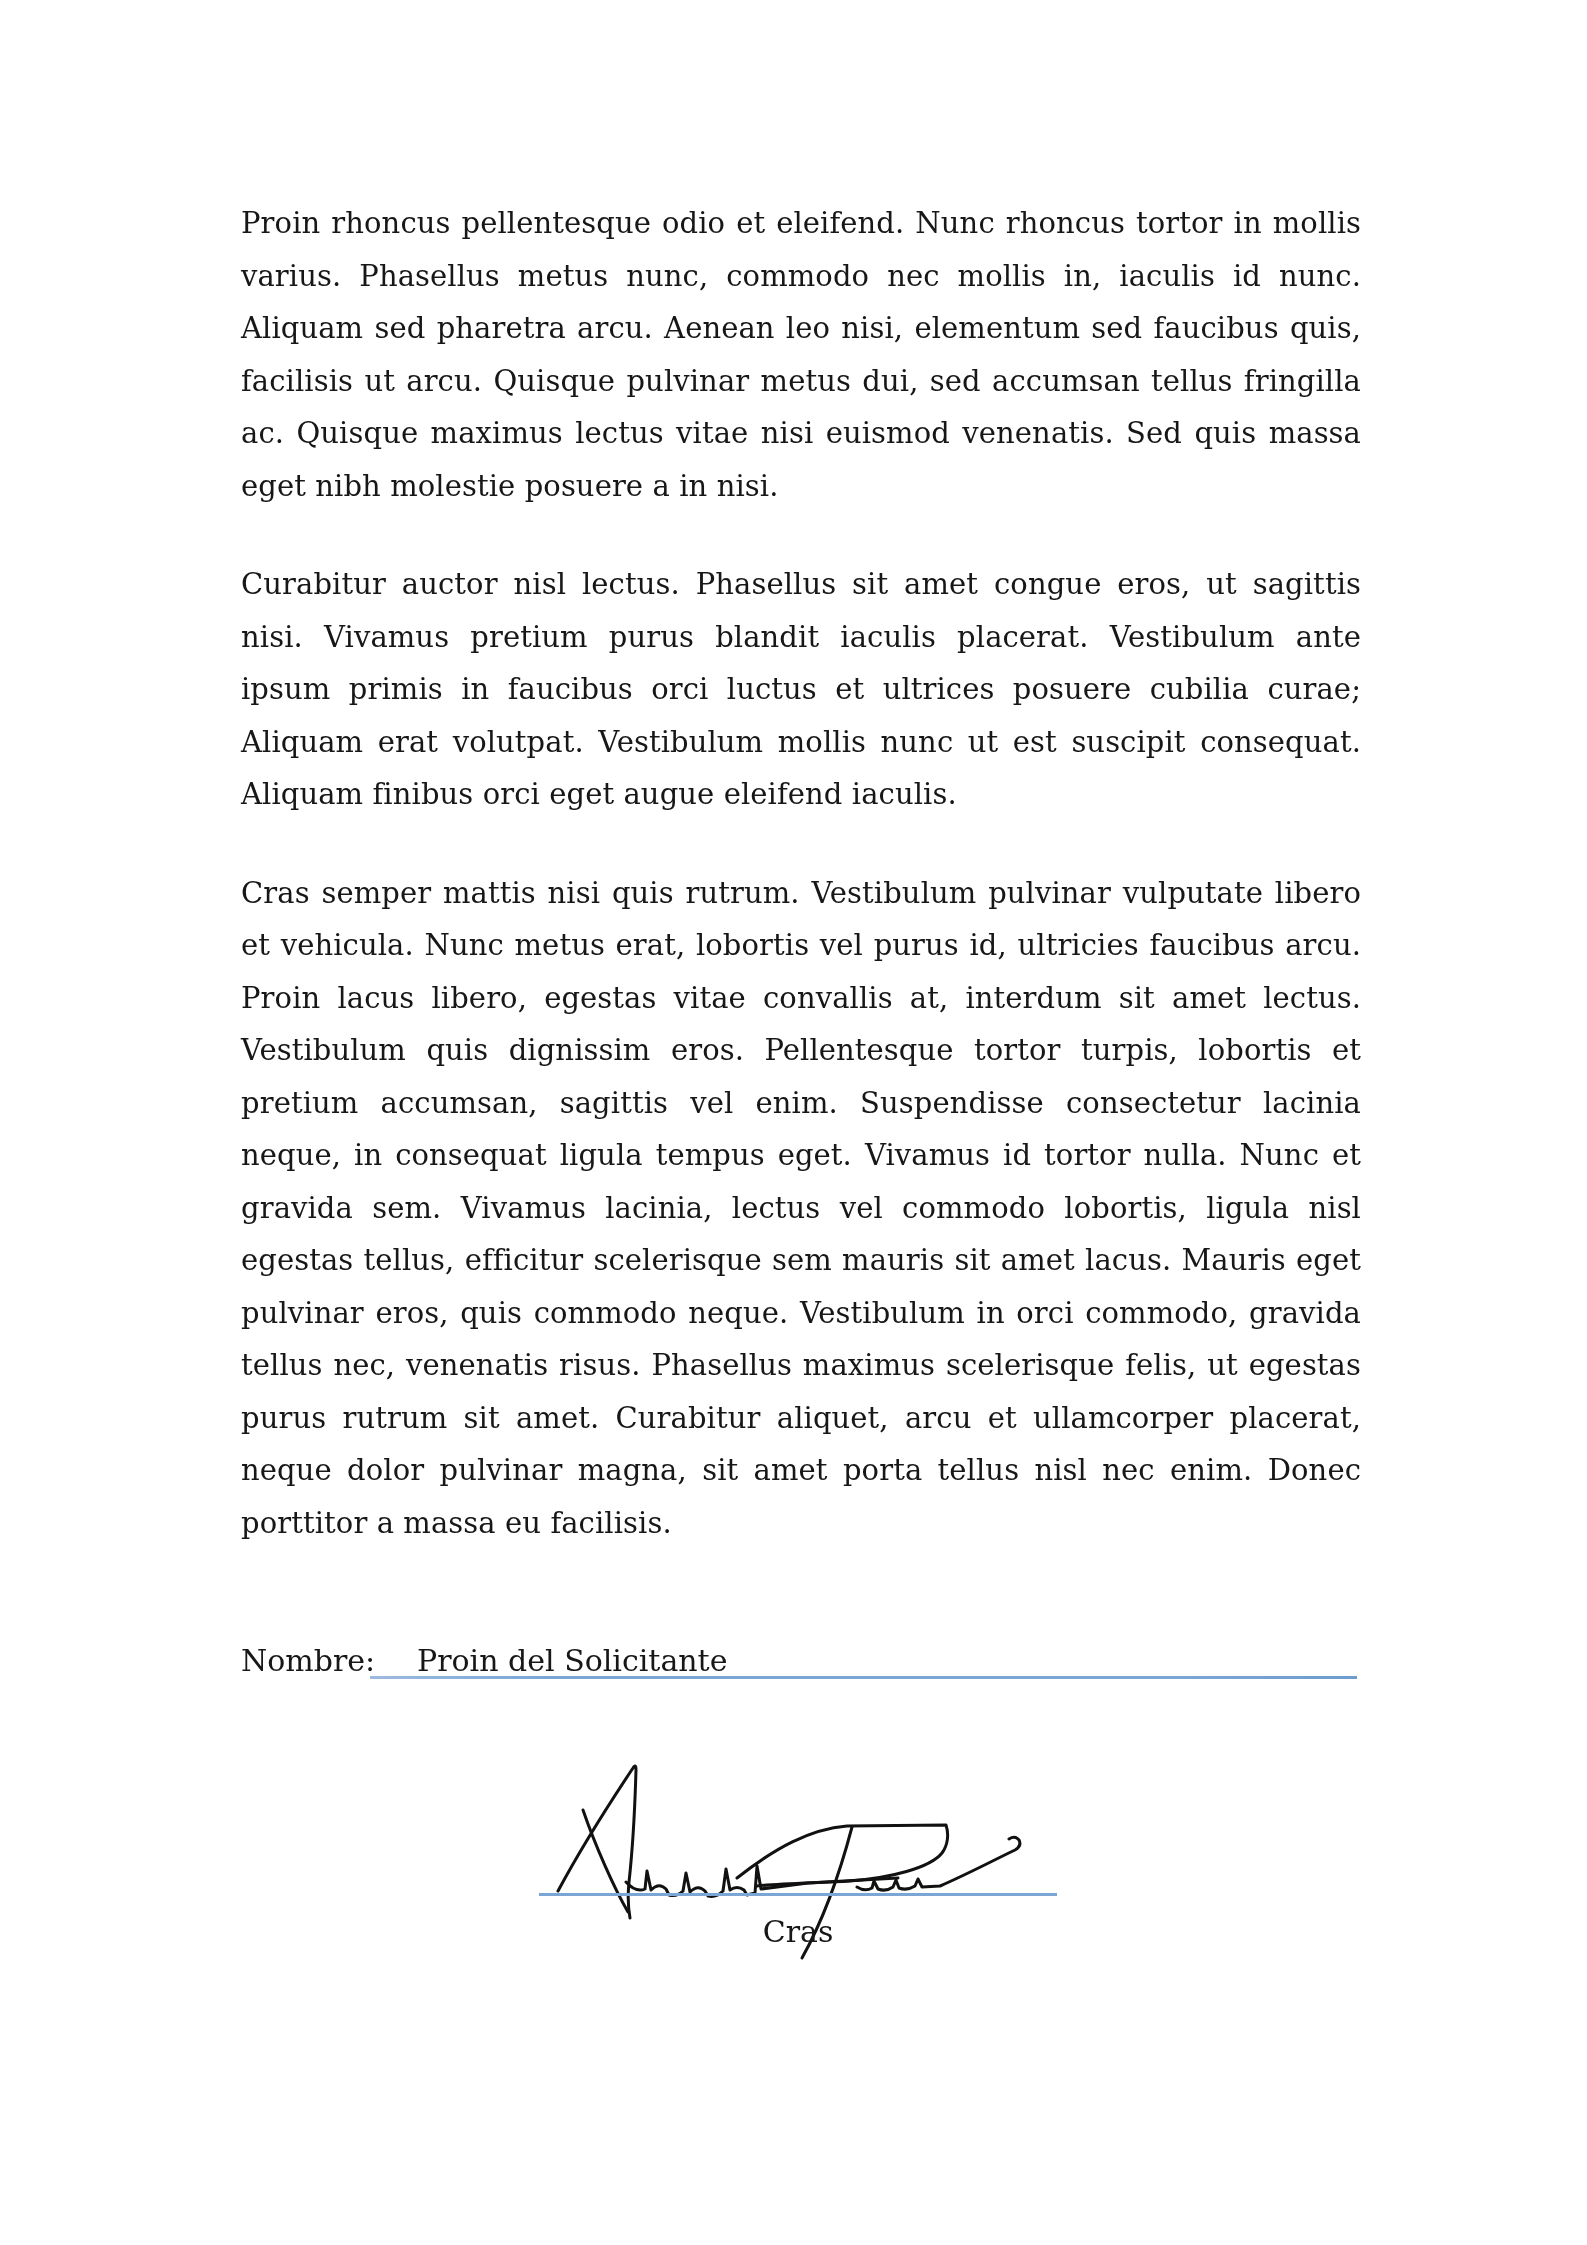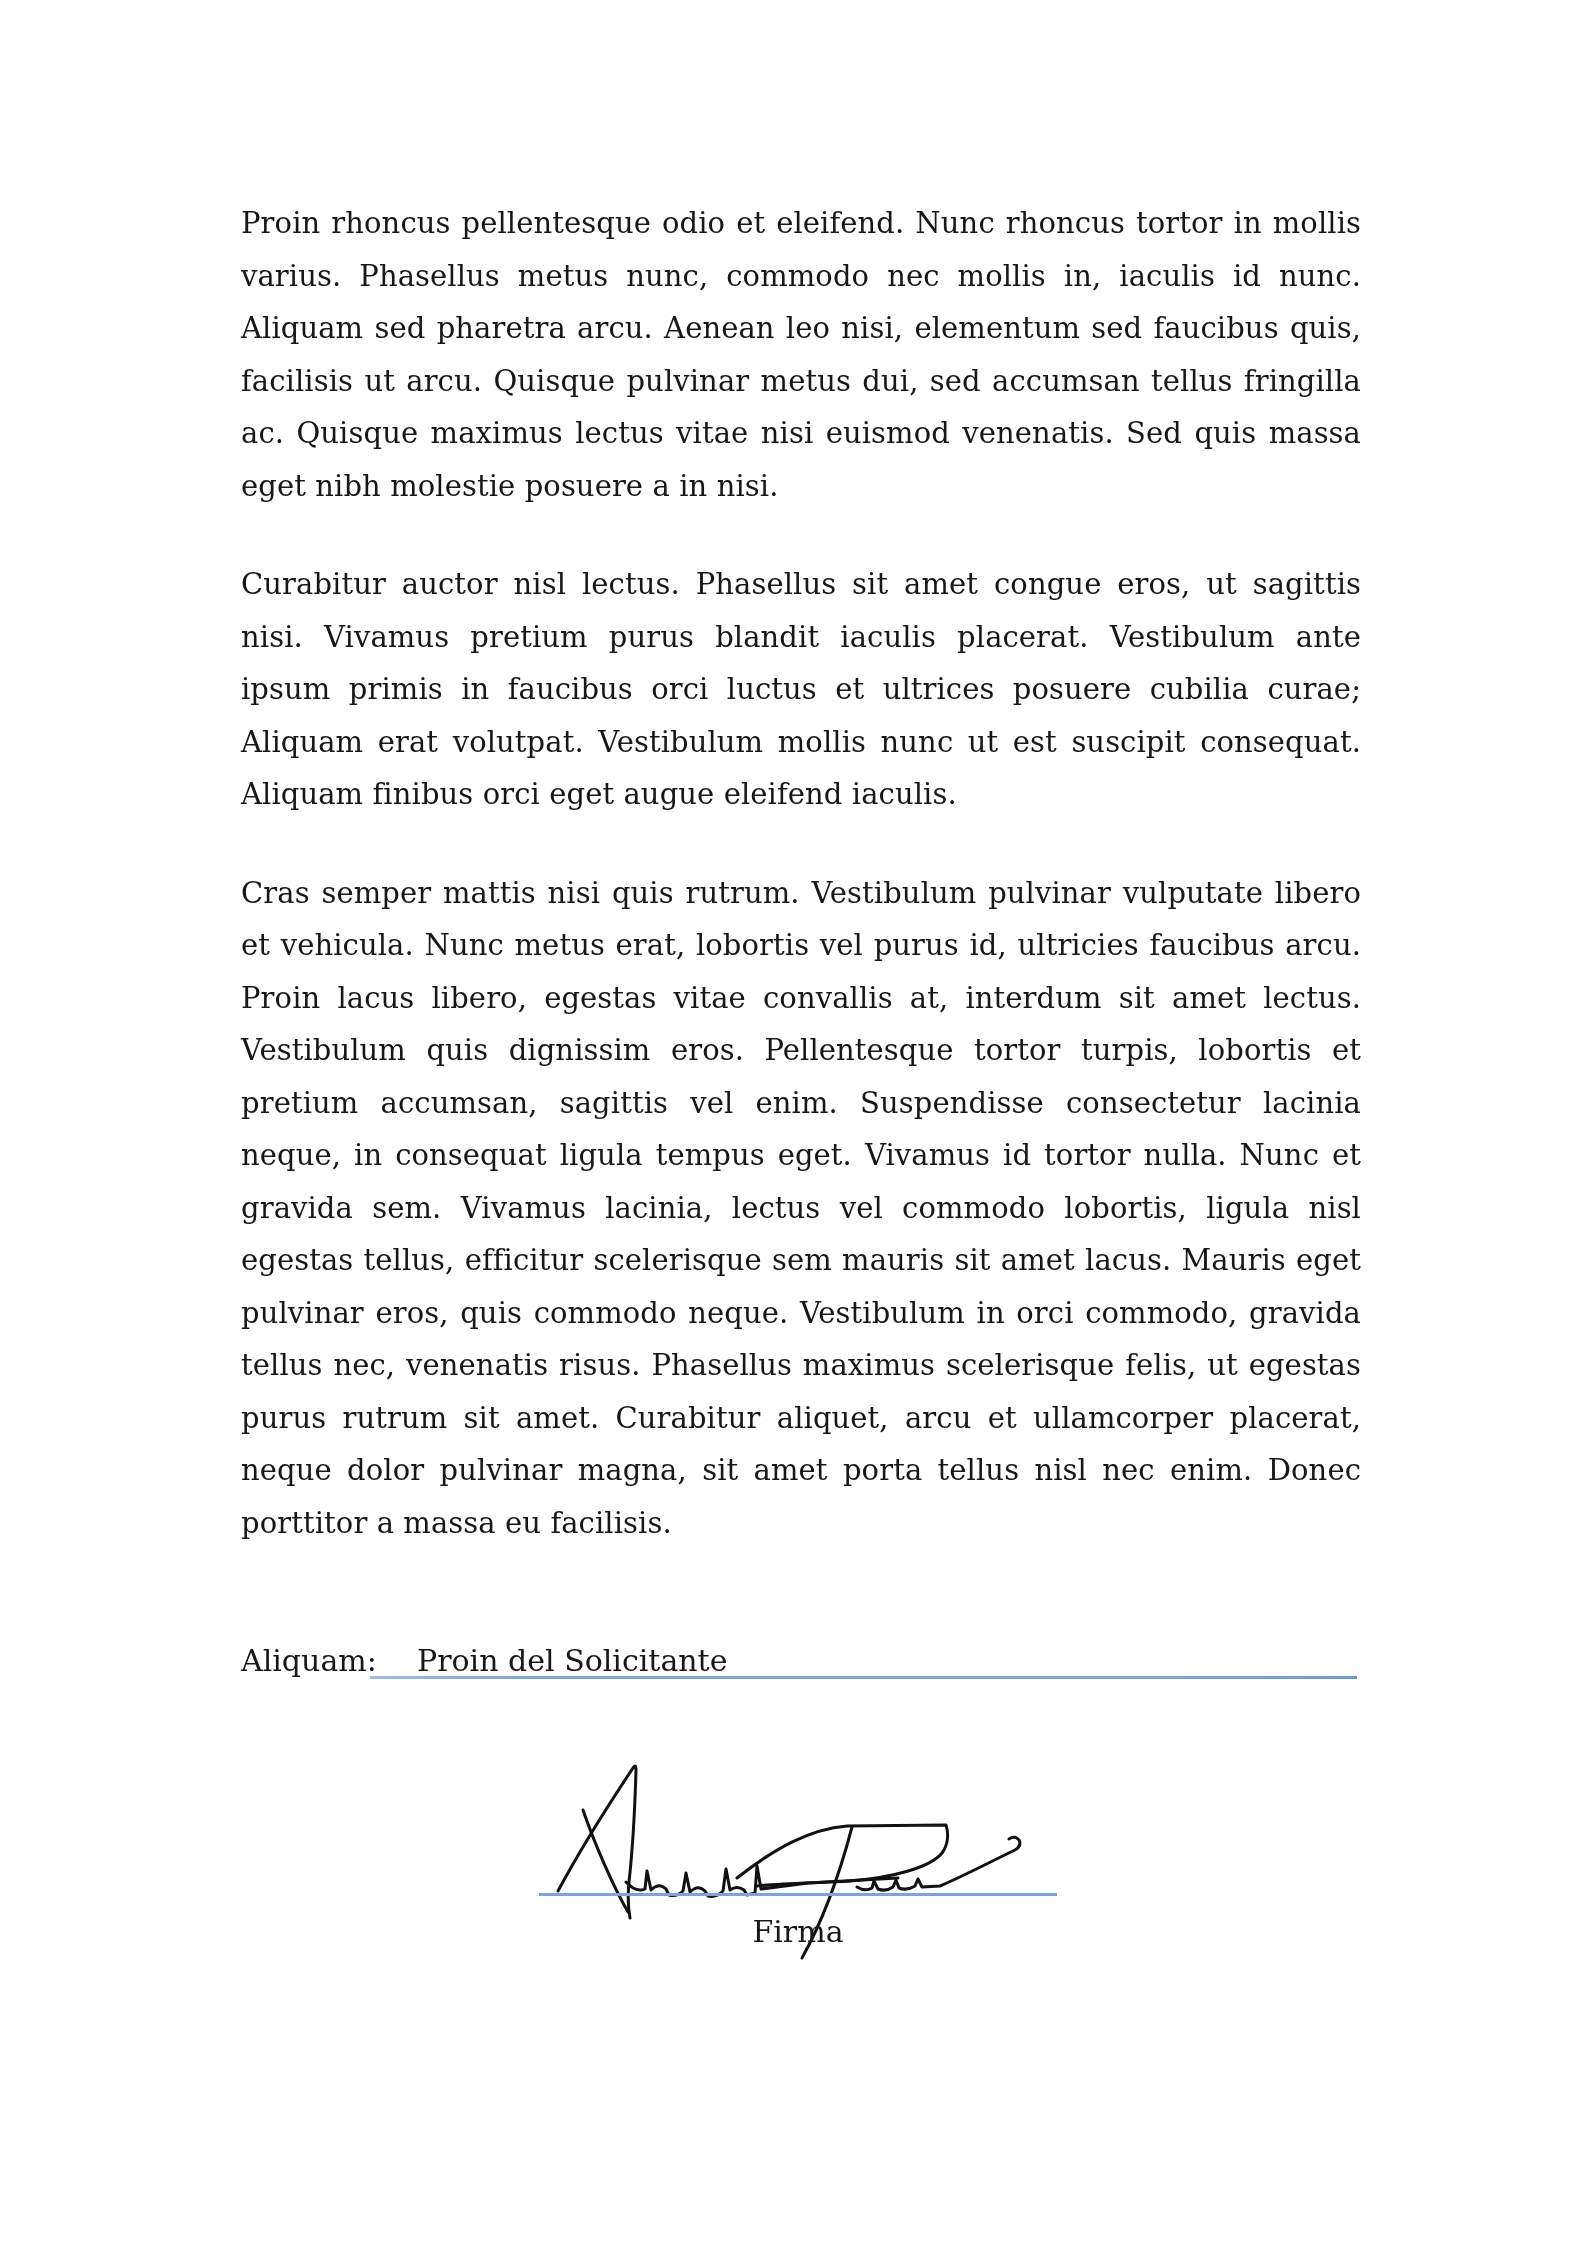--- a/index.html
+++ b/index.html
@@ -87,29 +87,29 @@
 <body>
 
 <div class="page">
 
   <div class="content">
     <p>Proin rhoncus pellentesque odio et eleifend. Nunc rhoncus tortor in mollis varius. Phasellus metus nunc, commodo nec mollis in, iaculis id nunc. Aliquam sed pharetra arcu. Aenean leo nisi, elementum sed faucibus quis, facilisis ut arcu. Quisque pulvinar metus dui, sed accumsan tellus fringilla ac. Quisque maximus lectus vitae nisi euismod venenatis. Sed quis massa eget nibh molestie posuere a in nisi.</p>
     <p>Curabitur auctor nisl lectus. Phasellus sit amet congue eros, ut sagittis nisi. Vivamus pretium purus blandit iaculis placerat. Vestibulum ante ipsum primis in faucibus orci luctus et ultrices posuere cubilia curae; Aliquam erat volutpat. Vestibulum mollis nunc ut est suscipit consequat. Aliquam finibus orci eget augue eleifend iaculis.</p>
     <p>Cras semper mattis nisi quis rutrum. Vestibulum pulvinar vulputate libero et vehicula. Nunc metus erat, lobortis vel purus id, ultricies faucibus arcu. Proin lacus libero, egestas vitae convallis at, interdum sit amet lectus. Vestibulum quis dignissim eros. Pellentesque tortor turpis, lobortis et pretium accumsan, sagittis vel enim. Suspendisse consectetur lacinia neque, in consequat ligula tempus eget. Vivamus id tortor nulla. Nunc et gravida sem. Vivamus lacinia, lectus vel commodo lobortis, ligula nisl egestas tellus, efficitur scelerisque sem mauris sit amet lacus. Mauris eget pulvinar eros, quis commodo neque. Vestibulum in orci commodo, gravida tellus nec, venenatis risus. Phasellus maximus scelerisque felis, ut egestas purus rutrum sit amet. Curabitur aliquet, arcu et ullamcorper placerat, neque dolor pulvinar magna, sit amet porta tellus nisl nec enim. Donec porttitor a massa eu facilisis.</p>
   </div>
 
-  <div class="name-row-label">Aliquam:</div>
+  <div class="name-row-label">Nombre:</div>
   <div class="name-row-value">Proin del Solicitante</div>
   <div class="name-field-line"></div>
 
   <svg class="signature-svg" viewBox="0 0 520 230" xmlns="http://www.w3.org/2000/svg" aria-hidden="true">
     <path d="M 18 141 C 40 100 75 45 93 18 Q 96 13 96 20 C 95 55 92 105 89 132 Q 87 152 90 168"></path>
     <path d="M 43 60 C 55 95 74 138 88 162"></path>
     <path d="M 86 132 Q 96 143 105 139 L 107 121 L 111 140 Q 119 132 126 139 L 129 145 Q 137 147 143 141 L 146 123 L 150 142 Q 158 134 165 141 L 168 146 Q 176 148 183 141 L 186 119 L 190 140 Q 197 135 204 140 L 207 145 L 215 143 L 217 116 L 221 139 L 268 133 L 358 128"></path>
     <path d="M 197 128 C 235 98 270 79 307 76 L 406 75 C 409 84 408 95 402 103 C 390 118 350 128 310 131 C 280 133 245 133 217 136"></path>
     <path d="M 312 77 C 302 115 286 165 262 208"></path>
     <path d="M 317 137 Q 325 142 332 138 L 334 131 L 338 139 Q 346 142 353 137 L 356 130 L 359 138 Q 367 141 375 136 L 378 129 L 382 137 L 400 136 C 428 124 460 107 475 100 Q 482 96 479 90 Q 475 85 469 89"></path>
   </svg>
 
   <div class="signature-line"></div>
-  <div class="signature-caption">Firma</div>
+  <div class="signature-caption">Cras</div>
 
 </div>
 
 </body></html>

